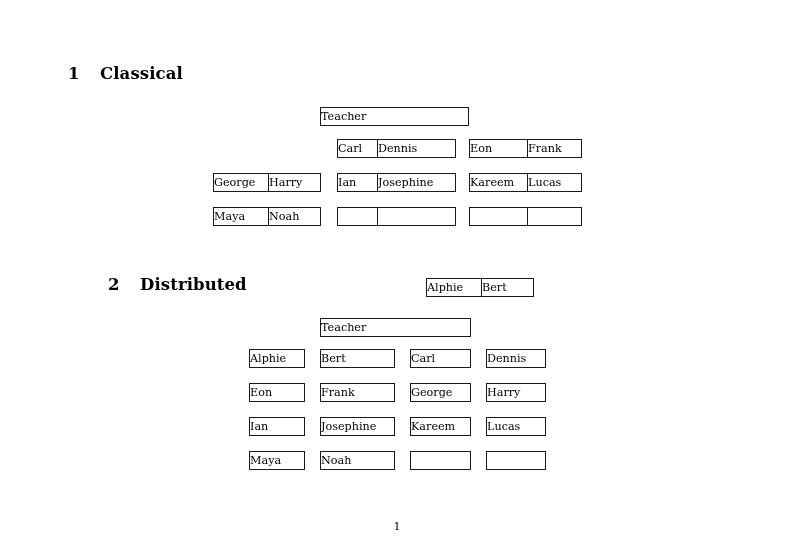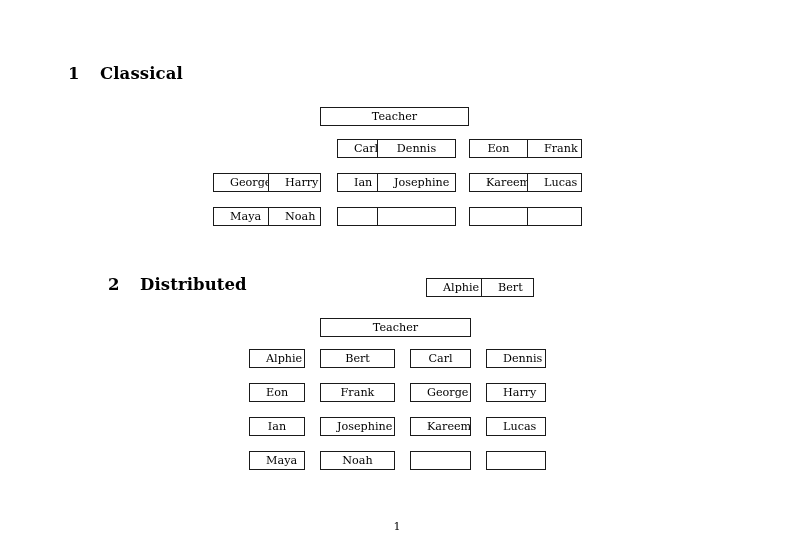--- a/index.html
+++ b/index.html
@@ -51,22 +51,22 @@
     position: absolute;
     border-collapse: collapse;
     table-layout: fixed;
     font-size: 11.2px;
     font-weight: normal;
   }
   .tbl td {
     border: 1px solid #1a1a1a;
     height: 17px;
     line-height: 17px;
-    padding: 0 16px;
-    text-align: center;
+    padding: 0 0;
+    text-align: left;
     vertical-align: middle;
     white-space: nowrap;
     overflow: hidden;
   }
   .tbl td.empty {
     color: transparent;
   }
 
   
   #s1-teacher {

